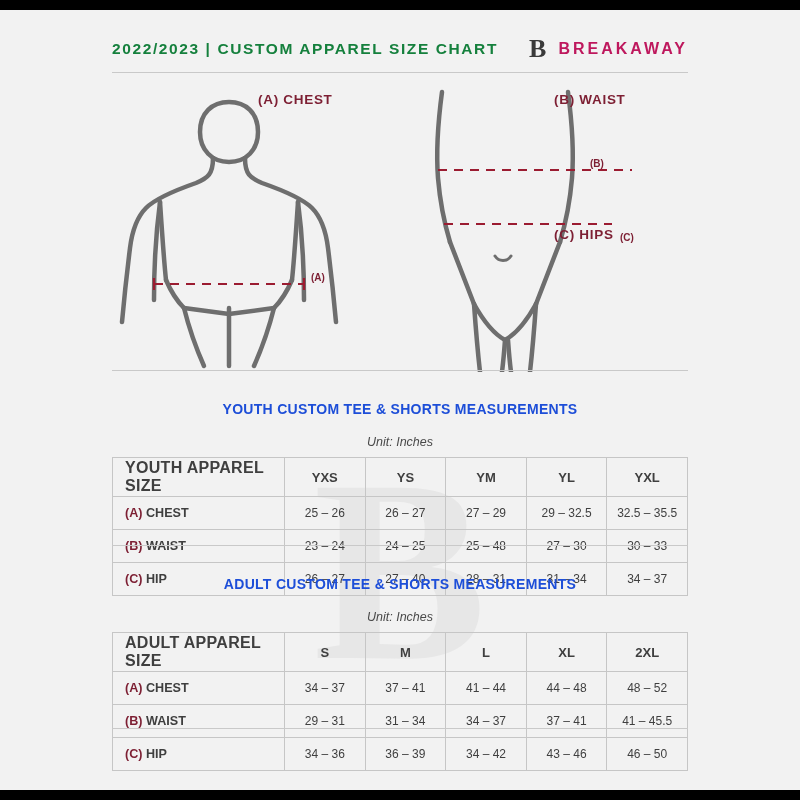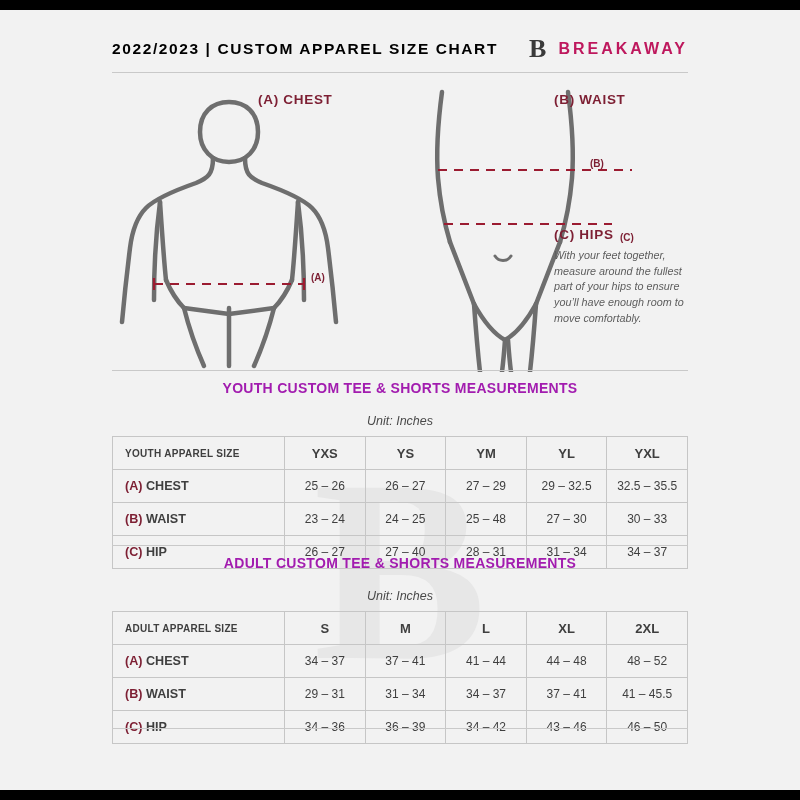--- a/index.html
+++ b/index.html
@@ -53,21 +53,21 @@
     width: 800px;
     height: 40px;
   }
   .header-title {
     position: absolute;
     left: 112px;
     top: 6px;
     font-size: 15.5px;
     font-weight: bold;
     letter-spacing: 1.6px;
-    color: #000000;
+    color: #15803d;
     white-space: nowrap;
   }
   .brand {
     position: absolute;
     right: 112px;
     top: 2px;
     display: flex;
     align-items: center;
     gap: 12px;
   }
@@ -128,22 +128,23 @@
     color: #7d1f33;
     background: #f2f2f2;
     padding: 0 3px;
   }
   
   .table-block { position: absolute; left: 112px; width: 576px; }
   .tbl-title {
     text-align: center;
     font-size: 14px;
     font-weight: bold;
-    color: #a21caf;
+    color: #1d4ed8;
     letter-spacing: .3px;
+    margin-top: 21px;
   }
   .tbl-unit {
     text-align: center;
     font-size: 12.5px;
     font-style: italic;
     color: #4a4a4a;
     margin-top: 18px;
     margin-bottom: 8px;
   }
   table {
@@ -162,21 +163,21 @@
   table th {
     font-weight: bold;
     font-size: 13px;
   }
   td.rowhead, th.rowhead {
     text-align: left;
     padding-left: 12px;
     font-weight: bold;
     font-size: 12.6px;
   }
-  th.rowhead { font-size: 10px; letter-spacing: .3px; margin-left: 40px; }
+  th.rowhead { font-size: 16px; letter-spacing: .3px; margin-left: 40px; }
   .tag { color: #7d1f33; }
   col.first { width: 172px; }
 </style>
 </head>
 <body>
 
 <div id="page">
   <div class="sheet">
 
     <div class="watermark">B</div>
@@ -265,21 +266,20 @@
         <span class="dim-label" style="left:505px; top:150px;">(C)</span>
 
         <div class="note note-a">
           <div class="note-title">(A) CHEST</div>
         </div>
         <div class="note note-b">
           <div class="note-title">(B) WAIST</div>
         </div>
         <div class="note note-c">
           <div class="note-title">(C) HIPS</div>
-          <div class="note-body">With your feet together, measure around the fullest part of your hips to ensure you’ll have enough room to move comfortably.</div>
         </div>
       </div>
 
       <div class="rule" style="top:360px"></div>
 
       <div class="table-block" style="top:370px">
         <div class="tbl-title">YOUTH CUSTOM TEE &amp; SHORTS MEASUREMENTS</div>
         <div class="tbl-unit">Unit: Inches</div>
         <table>
           <colgroup>

